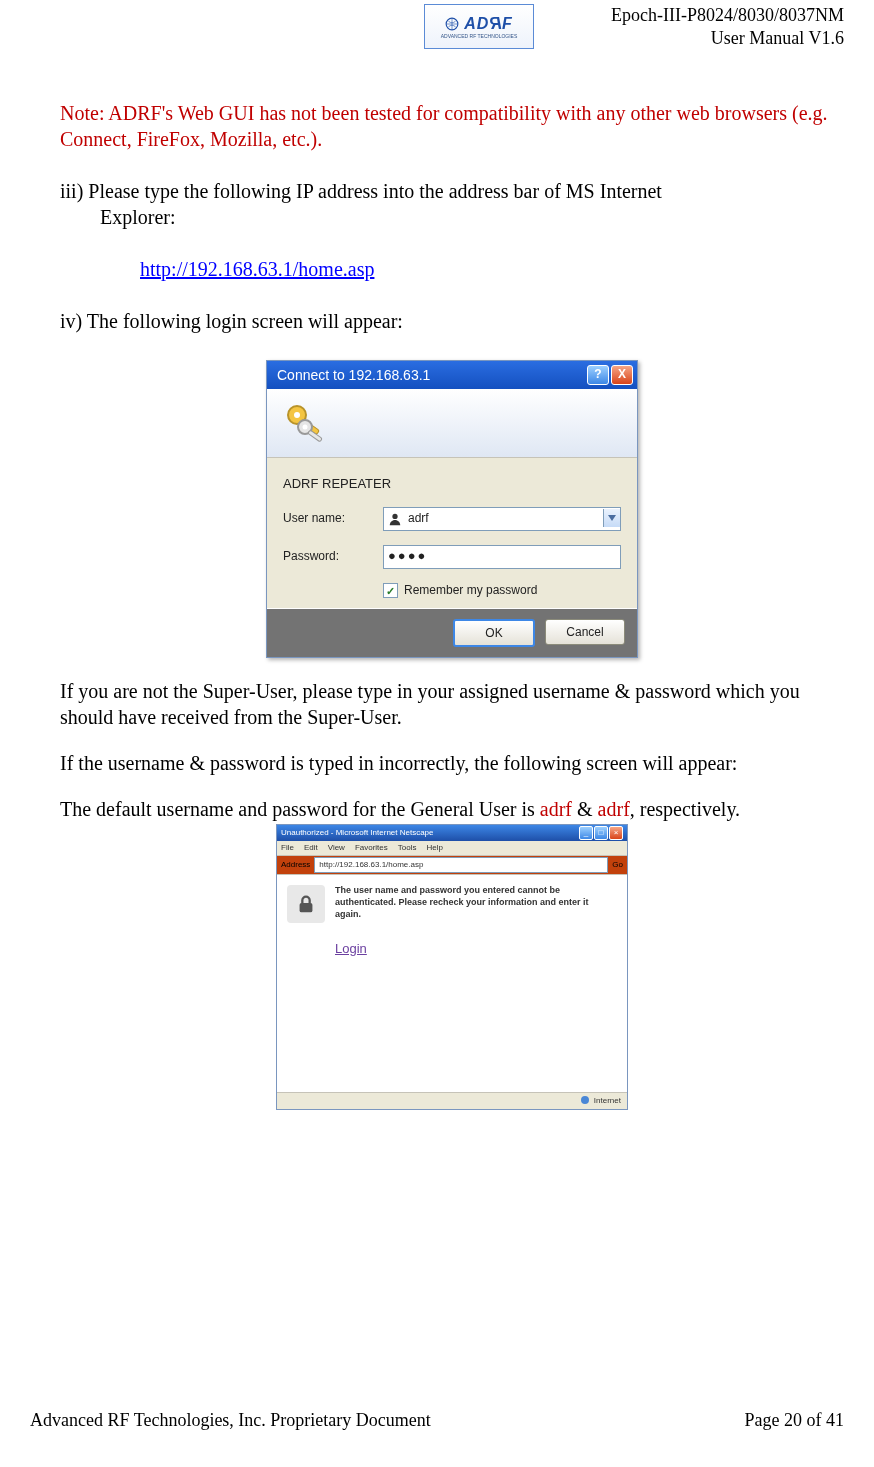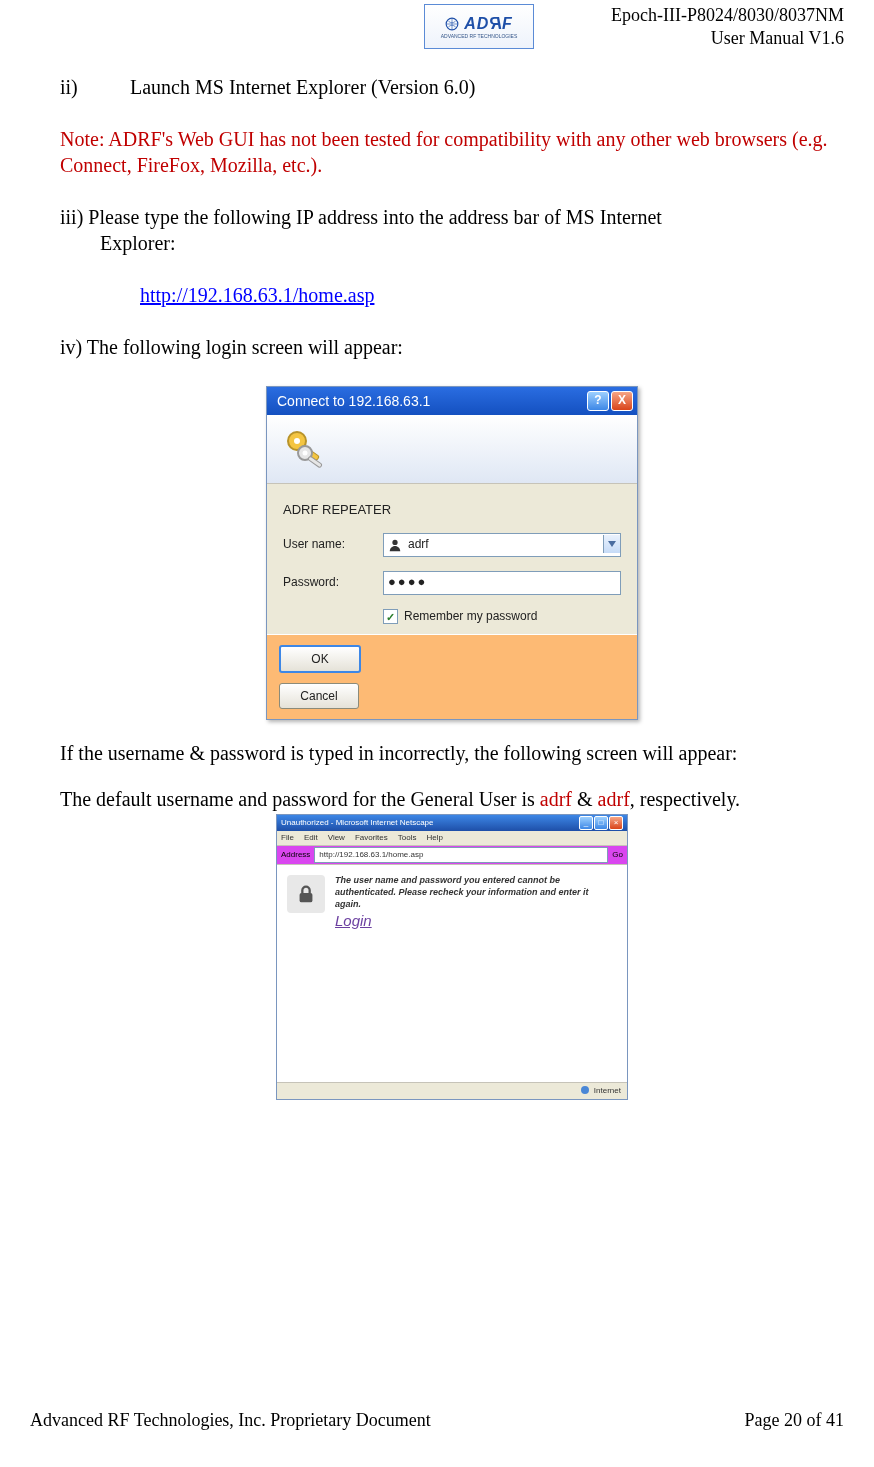--- a/index.html
+++ b/index.html
@@ -106,22 +106,21 @@
     width:16px;height:18px;background:linear-gradient(#eaf2fd,#c6dbf7);
     border-left:1px solid #7f9db9;display:flex;align-items:center;justify-content:center;
     position:absolute;right:0;top:1px;bottom:1px;
   }
   .pwd-dots{ letter-spacing:2px;font-size:13px;}
   .chk-row{ margin-left:100px; display:flex;align-items:center;font-size:12px;gap:6px;}
   .chk-box{ width:13px;height:13px;border:1px solid #7f9db9;background:#fff;
     display:flex;align-items:center;justify-content:center;color:#2a7d2a;font-size:11px;font-weight:bold;}
   .dlg-buttons{
     border-top:1px solid #fff;padding:10px 12px;display:flex;justify-content:flex-end;gap:10px;
-    background:#fdba74;
-    flex-direction:column;
+    background:#737373;
   }
   .dlg-buttons .btn{
     width:78px;height:24px;background:linear-gradient(#fff,#e5e2d8);
     border:1px solid #8b8b7a;border-radius:3px;font-size:12px;
     display:flex;align-items:center;justify-content:center;
   }
   .dlg-buttons .btn.ok{ border:2px solid #3d87e6;}
   .para{ margin-top:20px;}
   .red-inline{ color:#c00000;}
   .figure2-wrap{ display:flex;justify-content:center;margin-top:2px;}
@@ -134,30 +133,30 @@
   .ie-title-text{font-size:8px;}
   .ie-title-btns{display:flex;gap:1px;}
   .ie-sq{width:12px;height:12px;background:linear-gradient(#9dd0ff,#3d87e6);border:1px solid #fff;border-radius:2px;font-size:8px;display:flex;align-items:center;justify-content:center;}
   .ie-sq.close{background:linear-gradient(#f6a585,#d9441a);}
   .ie-menu{background:#ece9d8;height:14px;border-bottom:1px solid #c6c3b8;
     display:flex;align-items:center;padding:0 4px;gap:10px;color:#333;font-size:8px;}
   .ie-tool{background:#ece9d8;height:22px;border-bottom:1px solid #c6c3b8;
     display:flex;align-items:center;padding:0 4px;gap:4px;}
   .ico-circ{width:16px;height:16px;border-radius:8px;background:radial-gradient(circle at 30% 30%,#8ee08e,#2a9d2a);}
   .ico-circ.red{background:radial-gradient(circle at 30% 30%,#f28e8e,#c0392b);}
-  .ie-addr{background:#d946ef;height:18px;border-bottom:1px solid #c6c3b8;
+  .ie-addr{background:#c2410c;height:18px;border-bottom:1px solid #c6c3b8;
     display:flex;align-items:center;padding:0 4px;gap:4px;font-size:8px;}
   .ie-addr-field{flex:1;height:14px;background:#fff;border:1px solid #7f9db9;padding:0 4px;
     display:flex;align-items:center;color:#333;}
   .ie-content{flex:1;background:#fff;padding:10px;}
-  .auth-box{display:flex;gap:10px;align-items:flex-start;font-style:italic;}
+  .auth-box{display:flex;gap:10px;align-items:flex-start;}
   .lock-box{width:38px;height:38px;background:#e8e8e8;border-radius:4px;
     display:flex;align-items:center;justify-content:center;}
   .auth-text{font-size:9px;color:#333;line-height:1.3;font-weight:bold;}
-  .login-link{color:#6b3fa0;text-decoration:underline;font-size:15px;margin-top:0;display:block;}
+  .login-link{color:#6b3fa0;text-decoration:underline;font-size:13px;margin-top:20px;display:block;}
   .ie-status{height:16px;background:#ece9d8;border-top:1px solid #c6c3b8;
     display:flex;align-items:center;justify-content:flex-end;padding:0 6px;gap:4px;font-size:8px;color:#333;}
   .footer{
     position:absolute;bottom:36px;left:30px;right:30px;
     display:flex;justify-content:space-between;font-size:18px;
   }
 </style>
 </head>
 <body>
 
@@ -175,24 +174,20 @@
     </div>
   </div>
   <div class="header-right">
     <div>Epoch-III-P8024/8030/8037NM</div>
     <div>User Manual V1.6</div>
   </div>
 </div>
 
 <div class="content">
 
-  <div class="row-ii">
-    <span class="num">ii)</span>
-    <span>Launch MS Internet Explorer (Version 6.0)</span>
-  </div>
 
   <div class="note">Note: ADRF's Web GUI has not been tested for compatibility with any other web browsers (e.g. Connect, FireFox, Mozilla, etc.).</div>
 
   <div class="iii">
     <div>iii) Please type the following IP address into the address bar of MS Internet</div>
     <div class="iii-sub">Explorer:</div>
   </div>
 
   <div class="url">http://192.168.63.1/home.asp</div>
 
@@ -249,20 +244,21 @@
           <span>Remember my password</span>
         </div>
       </div>
       <div class="dlg-buttons">
         <div class="btn ok">OK</div>
         <div class="btn">Cancel</div>
       </div>
     </div>
   </div>
 
+  <div class="para">If you are not the Super-User, please type in your assigned username &amp; password which you should have received from the Super-User.</div>
 
   <div class="para">If the username &amp; password is typed in incorrectly, the following screen will appear:</div>
 
   <div class="para">
     <span>The default username and password for the General User is </span><span class="red-inline">adrf</span><span> &amp; </span><span class="red-inline">adrf</span><span>, respectively.</span>
   </div>
 
   <div class="figure2-wrap">
     <div class="ie-window">
       <div class="ie-title">

